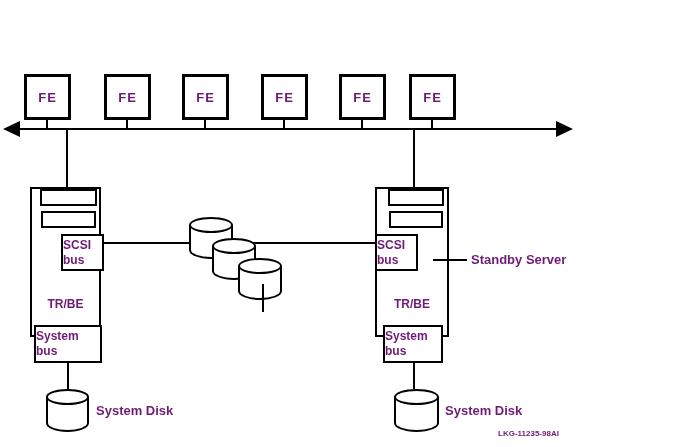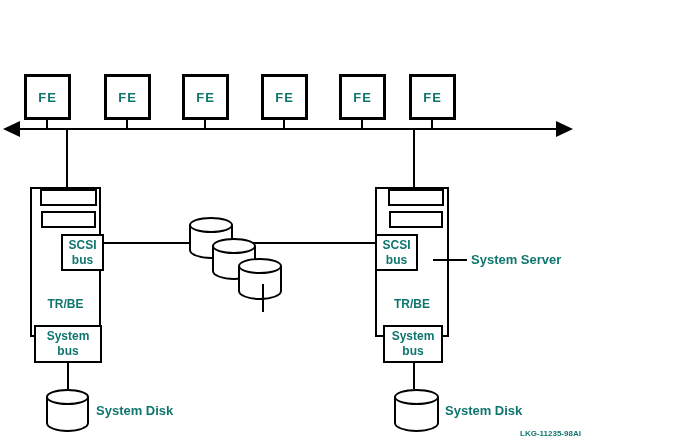--- a/index.html
+++ b/index.html
@@ -1,32 +1,32 @@
 <!DOCTYPE html>
 <html><head>
 <meta charset="utf-8">
 <style>
   html,body { margin:0; padding:0; background:#ffffff; }
   .canvas {
     position:relative; width:688px; height:447px; background:#ffffff;
-    font-family:"Liberation Sans", sans-serif; color:#0f766e;
+    font-family:"Liberation Sans", sans-serif; color:#701a75;
     overflow:hidden;
   }
   .line { position:absolute; background:#000; }
   .fe-box {
     position:absolute; box-sizing:border-box; width:47px; height:46px;
     border:3px solid #000; background:#fff;
     display:flex; align-items:center; justify-content:center;
     font-weight:bold; font-size:13px; letter-spacing:1px;
   }
   .tower { position:absolute; box-sizing:border-box; border:2px solid #000; background:#fff; }
   .slot  { position:absolute; box-sizing:border-box; border:2px solid #000; background:#fff; }
   .minibox {
     position:absolute; box-sizing:border-box; border:2px solid #000; background:#fff;
-    display:flex; flex-direction:column; align-items:center; justify-content:center;
+    display:flex; flex-direction:column; align-items:flex-start; justify-content:center;
     font-weight:bold; font-size:12px; line-height:15px; z-index:5;
   }
   .lbl { position:absolute; font-weight:bold; white-space:nowrap; }
   .lbl-13 { font-size:13px; }
   .lbl-12 { font-size:12px; }
   .center { text-align:center; }
   
   .cyl { position:absolute; }
   .cyl-body {
     position:absolute; left:0; right:0; top:8px; bottom:0;
@@ -111,21 +111,21 @@
     <span>bus</span>
   </div>
   <div class="lbl lbl-12 center" style="left:375px; top:297px; width:74px;">TR/BE</div>
   <div class="minibox" style="left:383px; top:325px; width:60px; height:38px;">
     <span>System</span>
     <span>bus</span>
   </div>
   <div class="line" style="left:413px; top:363px; width:2px; height:26px;"></div>
 
   <div class="line" style="left:433px; top:259px; width:34px; height:2px;"></div>
-  <div class="lbl lbl-13" style="left:471px; top:252px;">System Server</div>
+  <div class="lbl lbl-13" style="left:471px; top:252px;">Standby Server</div>
 
   <div class="cyl" style="left:189px; top:217px; width:44px; height:42px;">
     <div class="cyl-body"></div>
     <div class="cyl-top"></div>
   </div>
   <div class="cyl" style="left:212px; top:238px; width:44px; height:42px;">
     <div class="cyl-body"></div>
     <div class="cyl-top"></div>
   </div>
   <div class="cyl" style="left:238px; top:258px; width:44px; height:42px;">
@@ -139,15 +139,15 @@
     <div class="cyl-top"></div>
   </div>
   <div class="lbl lbl-13" style="left:96px; top:403px;">System Disk</div>
 
   <div class="cyl" style="left:394px; top:389px; width:45px; height:43px;">
     <div class="cyl-body"></div>
     <div class="cyl-top"></div>
   </div>
   <div class="lbl lbl-13" style="left:445px; top:403px;">System Disk</div>
 
-  <div class="caption" style="left:520px; top:429px;">LKG-11235-98AI</div>
+  <div class="caption" style="left:498px; top:429px;">LKG-11235-98AI</div>
 
 </div>
 
 </body></html>

